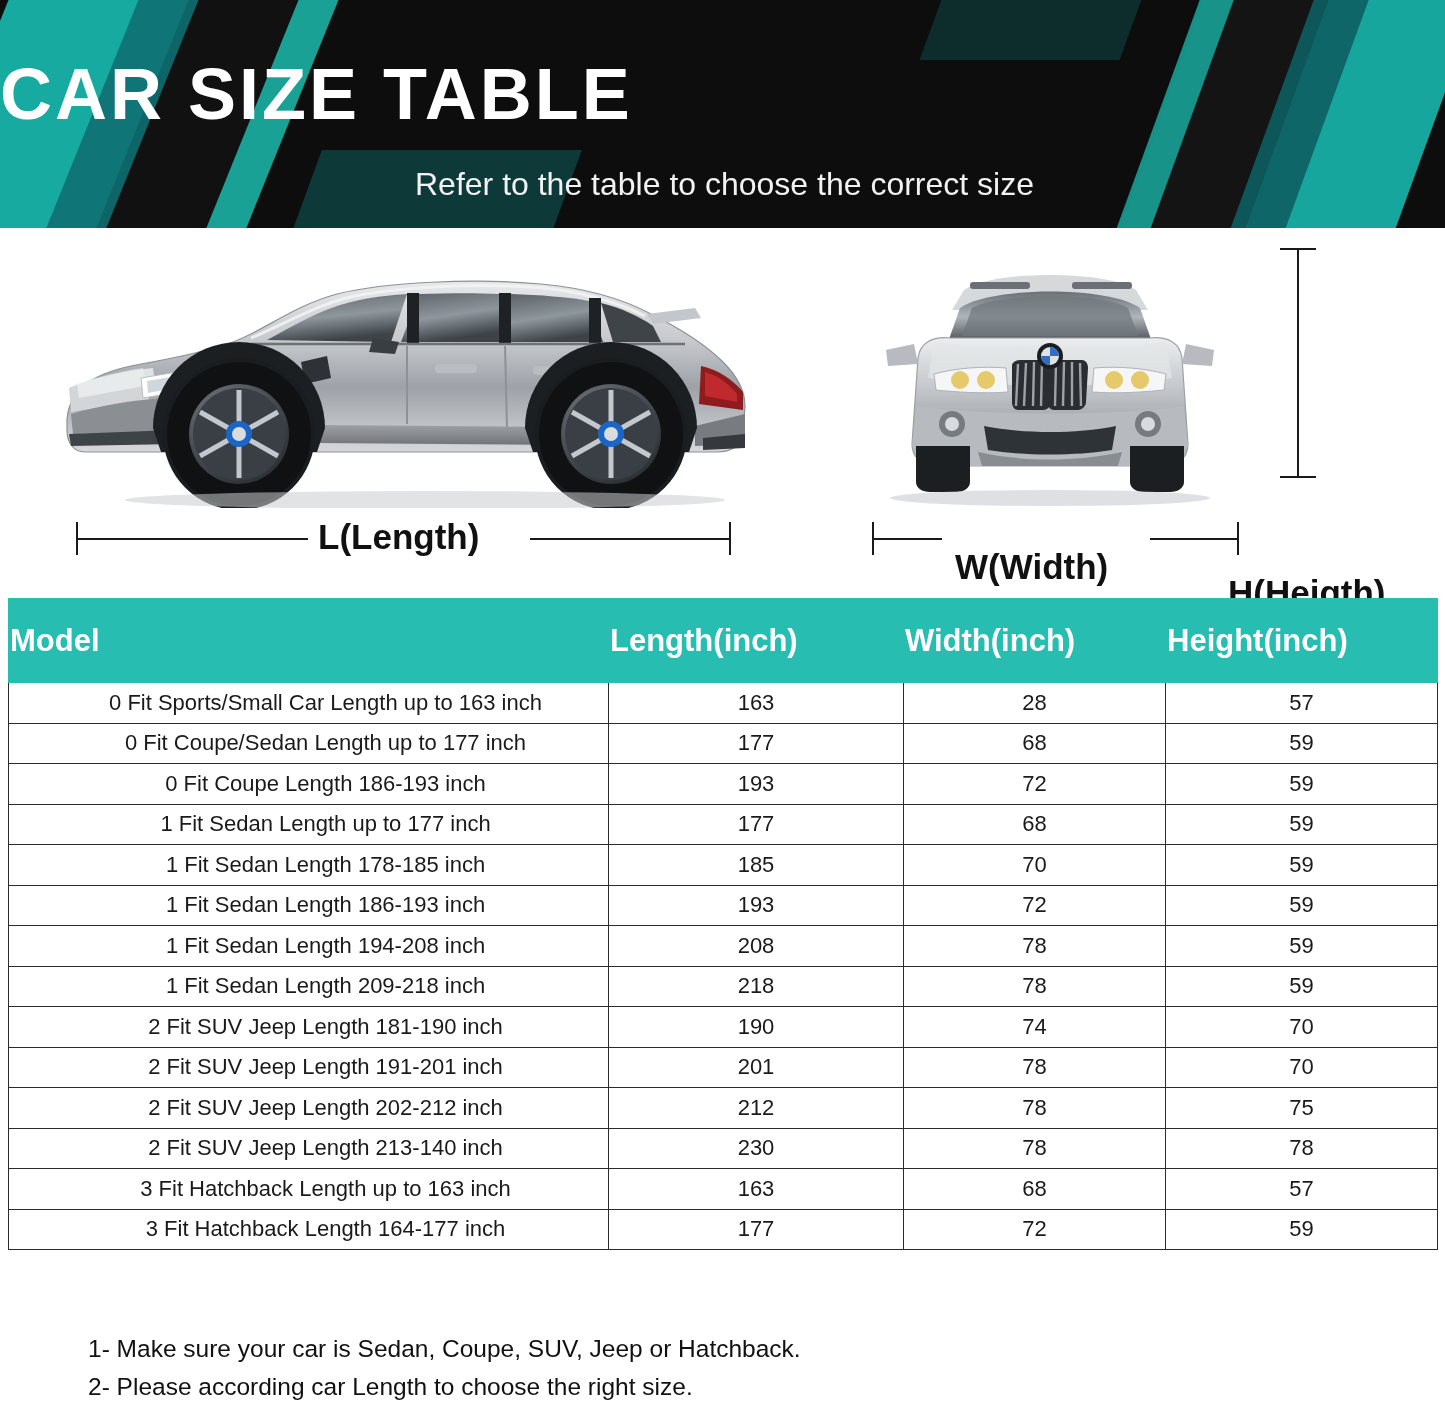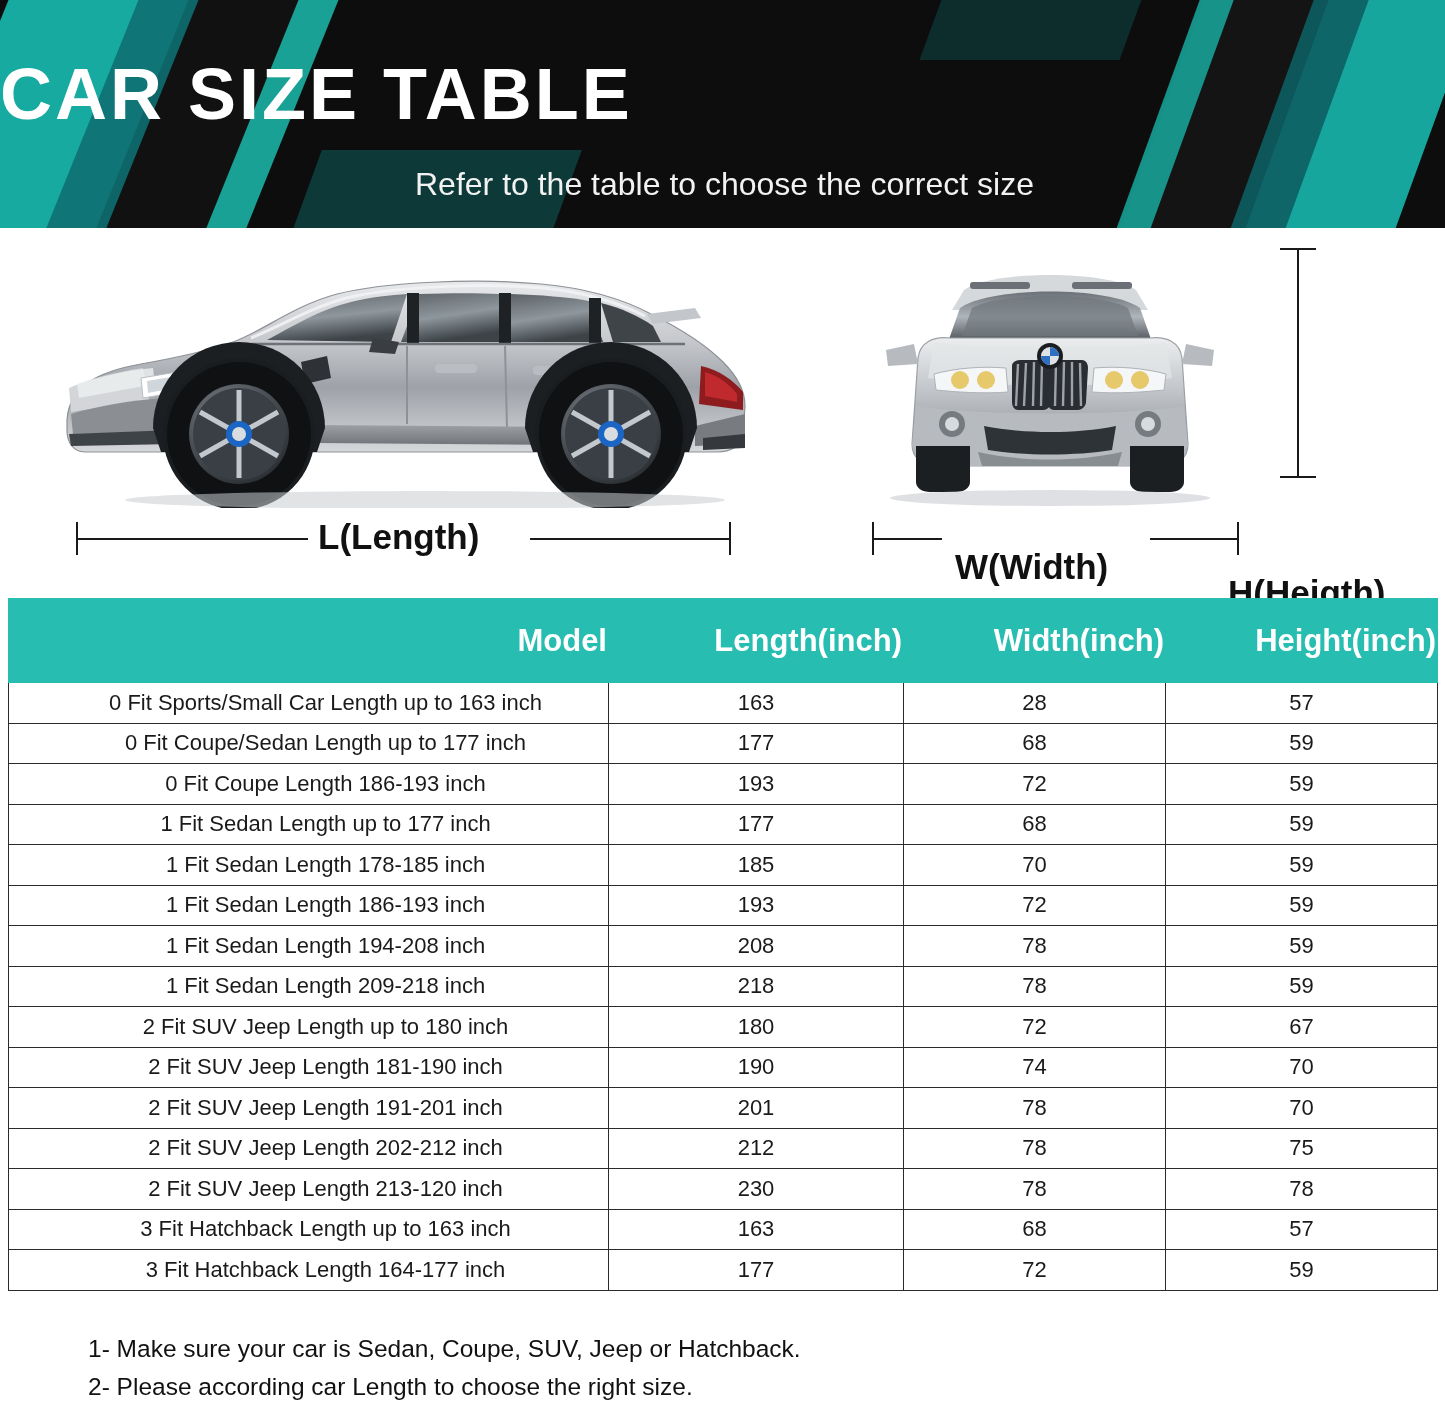--- a/index.html
+++ b/index.html
@@ -99,21 +99,21 @@
     width: 1429px;
     table-layout: fixed;
   }
   table.size-table th {
     background: #27bdb0;
     color: #ffffff;
     font-size: 31px;
     font-weight: bold;
     height: 84px;
     border: 1px solid #27bdb0;
-    text-align: right;
+    text-align: left;
   }
   table.size-table th.model-col { width: 600px; }
   table.size-table th.len-col { width: 295px; }
   table.size-table th.wid-col { width: 262px; }
   table.size-table th.hgt-col { width: 272px; }
   table.size-table td {
     border: 1px solid #2b2b2b;
     height: 40.5px;
     font-size: 22px;
     color: #1a1a1a;
@@ -412,45 +412,39 @@
             <td>78</td>
             <td>59</td>
           </tr>
           <tr>
             <td>1 Fit Sedan Length 209-218 inch</td>
             <td>218</td>
             <td>78</td>
             <td>59</td>
           </tr>
           <tr>
-            <td>2 Fit SUV Jeep Length up to 180 inch</td>
-            <td>180</td>
-            <td>72</td>
-            <td>67</td>
-          </tr>
-          <tr>
             <td>2 Fit SUV Jeep Length 181-190 inch</td>
             <td>190</td>
             <td>74</td>
             <td>70</td>
           </tr>
           <tr>
             <td>2 Fit SUV Jeep Length 191-201 inch</td>
             <td>201</td>
             <td>78</td>
             <td>70</td>
           </tr>
           <tr>
             <td>2 Fit SUV Jeep Length 202-212 inch</td>
             <td>212</td>
             <td>78</td>
             <td>75</td>
           </tr>
           <tr>
-            <td>2 Fit SUV Jeep Length 213-120 inch</td>
+            <td>2 Fit SUV Jeep Length 213-140 inch</td>
             <td>230</td>
             <td>78</td>
             <td>78</td>
           </tr>
           <tr>
             <td>3 Fit Hatchback Length up to 163 inch</td>
             <td>163</td>
             <td>68</td>
             <td>57</td>
           </tr>

